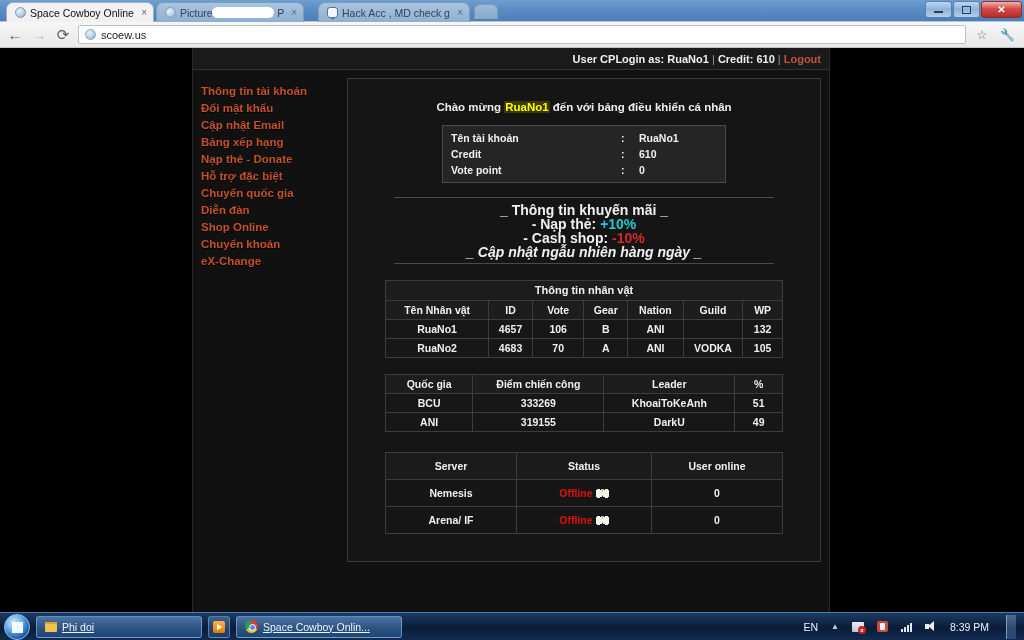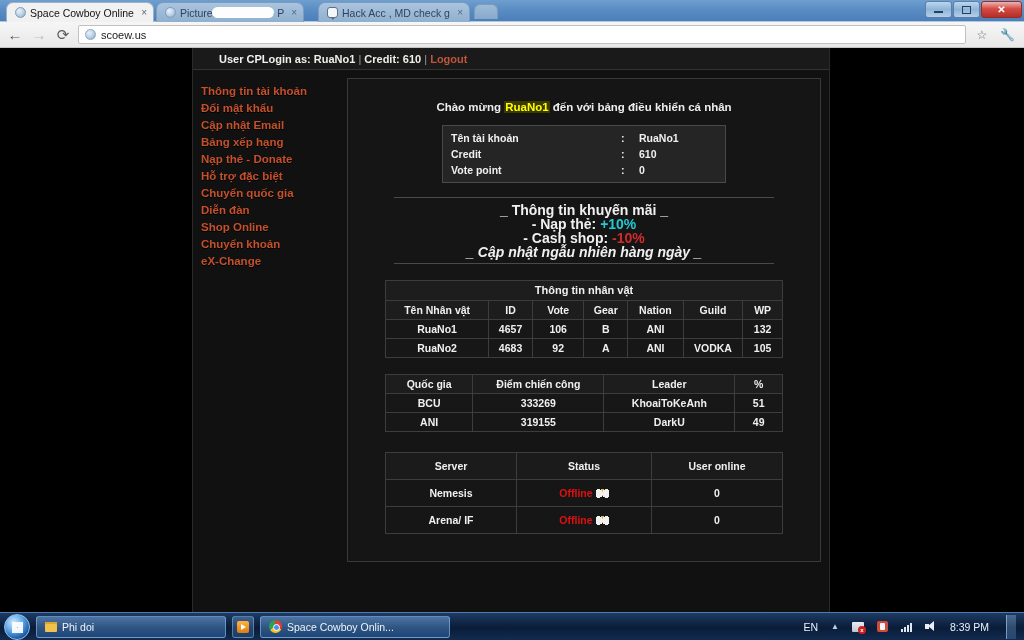--- a/index.html
+++ b/index.html
@@ -127,21 +127,21 @@
 
   
   .site {
     position: absolute; left: 192px; top: 0; width: 638px; height: 564px;
     background: #111111;
     border-left: 1px solid #2a2a2a; border-right: 1px solid #2a2a2a;
   }
   .topbar {
     height: 22px; background: #1a1a1a;
     border-bottom: 1px solid #333;
-    display: flex; align-items: center; justify-content: flex-start;
+    display: flex; align-items: center; justify-content: flex-end;
     padding: 0 8px 0 26px;
     font-size: 11px; font-weight: bold; color: #f2f2f2;
   }
   .topbar .login { color: #f0efe9; }
   .topbar .login .logout { color: #c0543b; }
   .topbar .login .sep { color: #9b9b9b; font-weight: normal; }
 
   .body-row { display: flex; height: 542px; padding: 8px 8px 0 0; }
 
   .sidebar { width: 150px; flex: 0 0 150px; padding: 5px 0 16px 8px; }
@@ -244,21 +244,21 @@
     opacity: .92;
   }
   .tbutton {
     height: 22px; display: flex; align-items: center; gap: 5px;
     padding: 0 8px; border-radius: 3px;
     font-size: 10.5px; color: #eef4fb;
     background: linear-gradient(180deg, rgba(120,170,225,.55) 0%, rgba(40,95,160,.55) 100%);
     border: 1px solid rgba(150,195,240,.55);
     white-space: nowrap; overflow: hidden;
   }
-  .tbutton.wide { width: 190px; }
+  .tbutton.wide { width: 166px; text-decoration: underline; }
   .qlaunch {
     width: 22px; height: 22px; border-radius: 3px;
     background: linear-gradient(180deg, rgba(120,170,225,.40) 0%, rgba(40,95,160,.40) 100%);
     border: 1px solid rgba(150,195,240,.45);
     display:flex; align-items:center; justify-content:center;
   }
   .ic-folder {
     width: 12px; height: 10px; background: #f0c14b; border-radius: 1px;
     box-shadow: inset 0 2px 0 #d9a82c;
   }
@@ -470,21 +470,21 @@
                   <td class="c-red">4657</td>
                   <td>106</td>
                   <td>B</td>
                   <td>ANI</td>
                   <td></td>
                   <td>132</td>
                 </tr>
                 <tr>
                   <td>RuaNo2</td>
                   <td class="c-red">4683</td>
-                  <td>92</td>
+                  <td>70</td>
                   <td>A</td>
                   <td>ANI</td>
                   <td>VODKA</td>
                   <td>105</td>
                 </tr>
               </tbody>
                 </table>
             </div>
 
             <div class="tblwrap">

